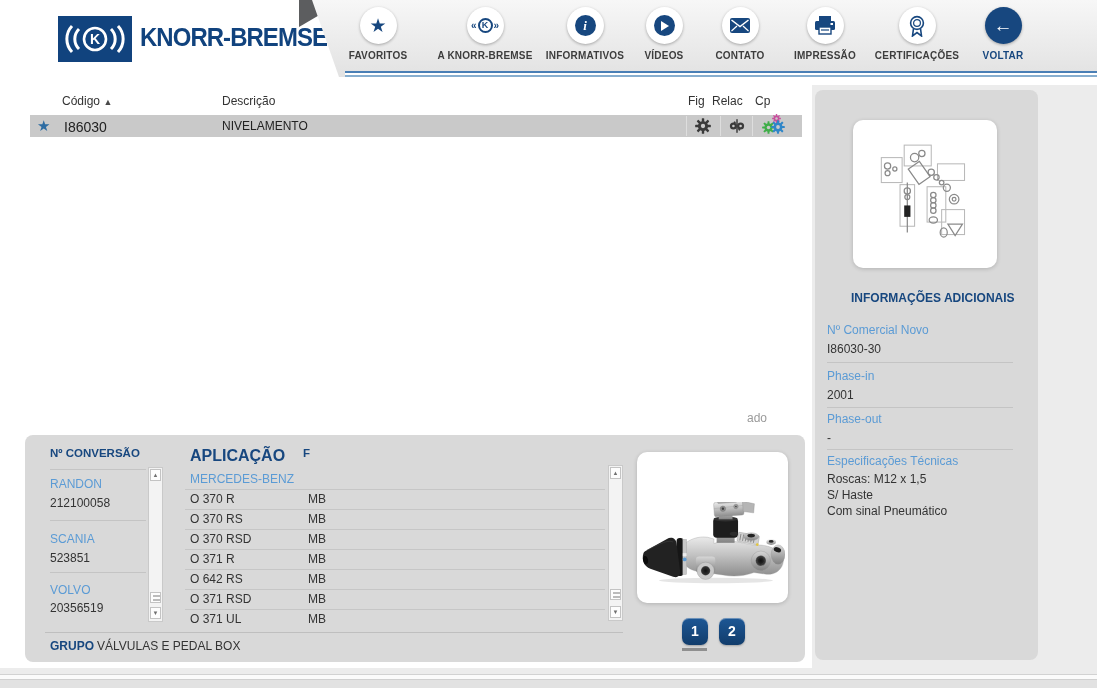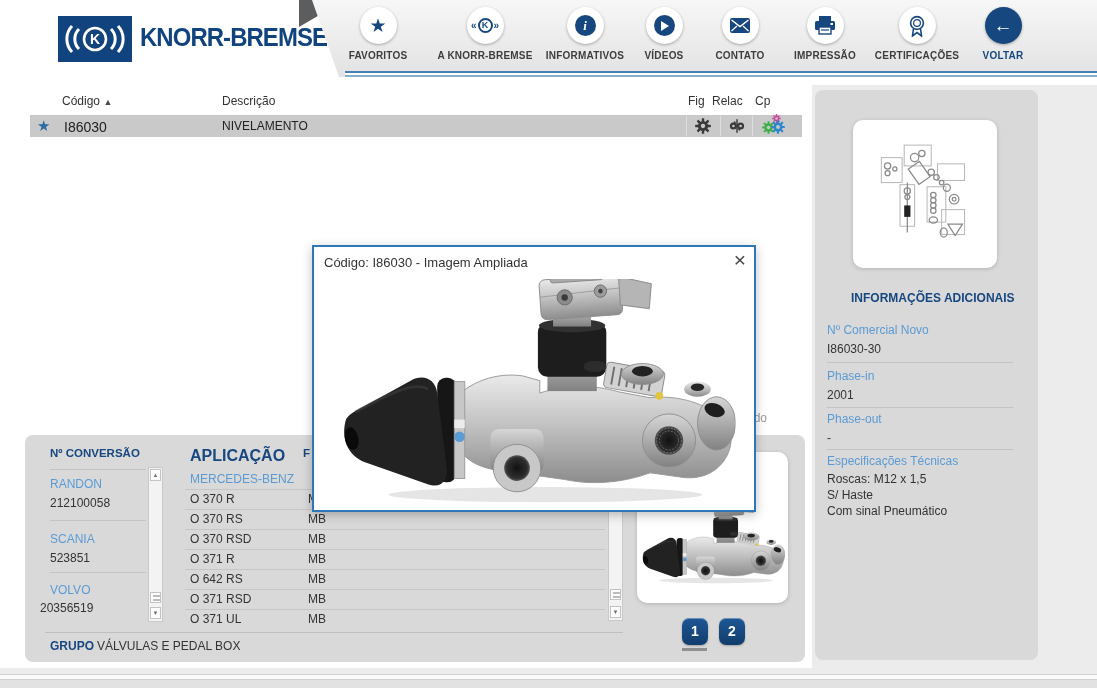--- a/index.html
+++ b/index.html
@@ -335,21 +335,21 @@
 
   <div class="abs sec-title" style="left:50px; top:447px; font-size:11.5px">Nº CONVERSÃO</div>
   <div class="divider" style="left:50px; top:469px; width:96px"></div>
   <div class="abs link-blue" style="left:50px; top:477px">RANDON</div>
   <div class="abs f-value" style="left:50px; top:496px">212100058</div>
   <div class="divider" style="left:50px; top:520px; width:96px"></div>
   <div class="abs link-blue" style="left:50px; top:532px">SCANIA</div>
   <div class="abs f-value" style="left:50px; top:551px">523851</div>
   <div class="divider" style="left:50px; top:572px; width:96px"></div>
   <div class="abs link-blue" style="left:50px; top:583px">VOLVO</div>
-  <div class="abs f-value" style="left:40px; top:601px">20356519</div>
+  <div class="abs f-value" style="left:50px; top:601px">20356519</div>
 
   <div class="sbar" style="left:148px; top:467px; height:155px">
     <div class="sbtn" style="top:1px">▲</div>
     <div class="sthumb" style="top:124px"></div>
     <div class="sbtn" style="top:139px">▼</div>
   </div>
 
   <div class="abs sec-title" style="left:190px; top:447px; font-size:16px">APLICAÇÃO</div>
   <div class="abs sec-title" style="left:303px; top:447px; font-size:11.5px">F</div>
 
@@ -424,21 +424,14 @@
 
   <div class="abs f-label" style="left:827px; top:454px">Especificações Técnicas</div>
   <div class="abs f-value" style="left:827px; top:472px">Roscas: M12 x 1,5</div>
   <div class="abs f-value" style="left:827px; top:488px">S/ Haste</div>
   <div class="abs f-value" style="left:827px; top:504px">Com sinal Pneumático</div>
 
   <div class="footer-top"></div>
   <div class="footer-white"></div>
   <div class="footer-bar"></div>
 
-  <div class="modal">
-    <div class="modal-title">Código: I86030 - Imagem Ampliada</div>
-    <div class="modal-close">×</div>
-    <svg width="400" height="228" viewBox="0 0 420 240" style="position:absolute; left:22px; top:32px">
-        <use href="#valve"></use>
-      </svg>
-  </div>
 
 </div>
 
 </body></html>

